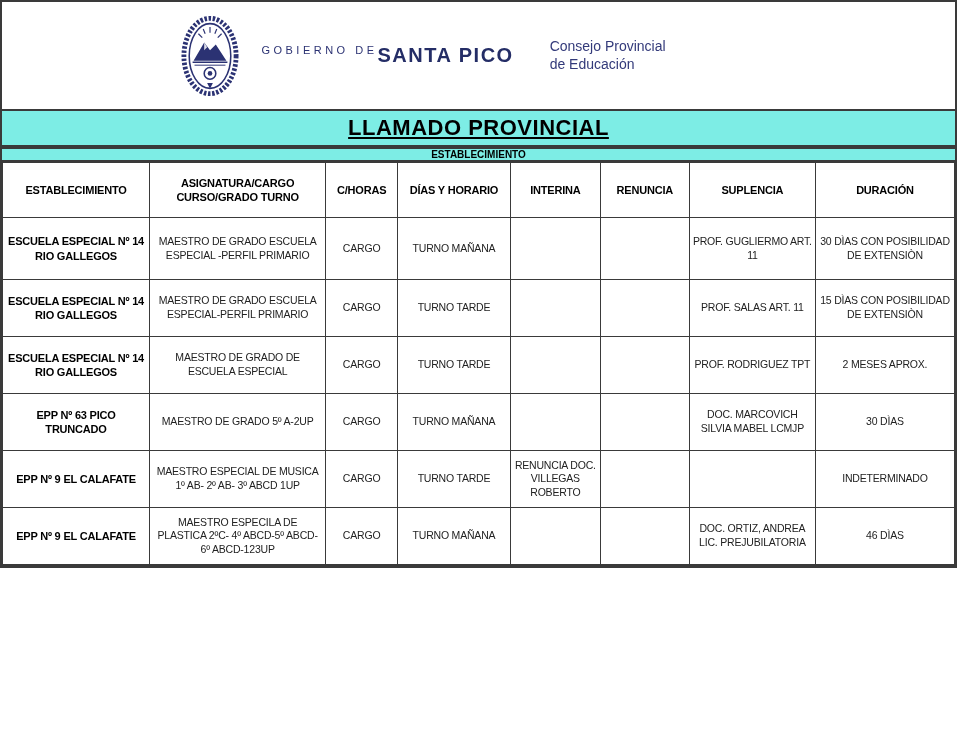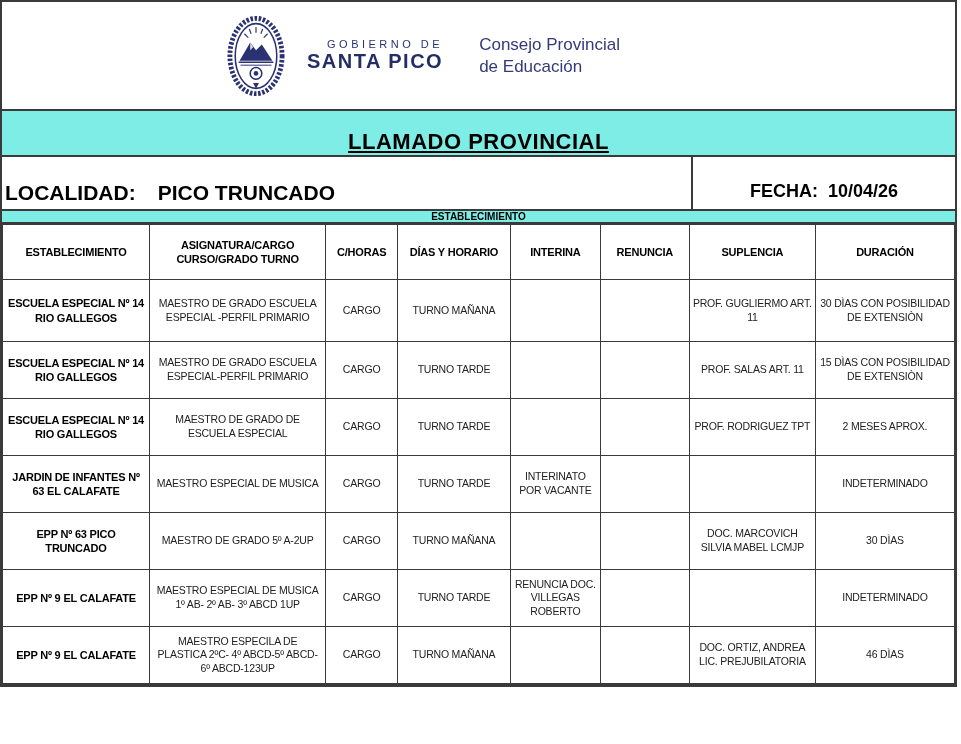--- a/index.html
+++ b/index.html
@@ -18,38 +18,38 @@
   
   .logo-area {
     height: 107px;
     display: flex;
     align-items: center;
     justify-content: center;
     gap: 22px;
     padding-right: 110px;
   }
   .crest { width: 58px; height: 82px; }
-  .gov-block { display: flex; flex-direction: column; line-height: 1.15; align-items: flex-end; }
+  .gov-block { display: flex; flex-direction: row; line-height: 1.15; }
   .gov-line1 {
     font-size: 11px; letter-spacing: 3.5px; color: #2b3273; font-weight: 500;
   }
   .gov-line2 {
     font-size: 20px; font-weight: bold; letter-spacing: 1.5px; color: #242d66;
   }
   .council-block {
     display: flex; flex-direction: column; line-height: 1.25;
-    font-size: 17px; color: #333a7a; margin-left: 14px;
+    font-size: 14px; color: #333a7a; margin-left: 14px;
   }
   
   .banner {
-    height: 48px;
+    height: 38px;
     background: var(--cyan);
     border-top: 2px solid #3a3a3a;
     border-bottom: 2px solid #3a3a3a;
-    display: flex; align-items: flex-end; justify-content: center;
+    display: flex; align-items: center; justify-content: center;
   }
   .banner-title {
     font-size: 22px; font-weight: bold; text-decoration: underline;
     color: #000; letter-spacing: 0.5px;
   }
   
   .loc-row { height: 52px; display: flex; }
   .loc-left {
     width: 72.5%;
     border-right: 2px solid #3a3a3a;
@@ -124,30 +124,20 @@
     <div class="council-block">
       <span>Consejo Provincial</span>
       <span>de Educación</span>
     </div>
   </div>
 
   <div class="banner">
     <span class="banner-title">LLAMADO PROVINCIAL</span>
   </div>
 
-  <div class="loc-row">
-    <div class="loc-left">
-      <span class="loc-label">LOCALIDAD:</span>
-      <span class="loc-value">PICO TRUNCADO</span>
-    </div>
-    <div class="loc-right">
-      <span class="fecha-label">FECHA:</span>
-      <span class="fecha-value">10/04/26</span>
-    </div>
-  </div>
 
   <div class="section-band">
     <span>ESTABLECIMIENTO</span>
   </div>
 
   <table class="vacancies">
     <colgroup>
       <col style="width:15.45%">
         <col style="width:18.5%">
         <col style="width:7.55%">
@@ -194,30 +184,20 @@
         <td class="estab">ESCUELA ESPECIAL Nº 14 RIO GALLEGOS</td>
         <td>MAESTRO DE GRADO DE ESCUELA ESPECIAL</td>
         <td>CARGO</td>
         <td>TURNO TARDE</td>
         <td></td>
         <td></td>
         <td>PROF. RODRIGUEZ TPT</td>
         <td>2 MESES APROX.</td>
       </tr>
       <tr>
-        <td class="estab">JARDIN DE INFANTES Nº 63  EL CALAFATE</td>
-        <td>MAESTRO ESPECIAL DE MUSICA</td>
-        <td>CARGO</td>
-        <td>TURNO TARDE</td>
-        <td>INTERINATO POR VACANTE</td>
-        <td></td>
-        <td></td>
-        <td>INDETERMINADO</td>
-      </tr>
-      <tr>
         <td class="estab">EPP Nº 63 PICO TRUNCADO</td>
         <td>MAESTRO DE GRADO 5º A-2UP</td>
         <td>CARGO</td>
         <td>TURNO MAÑANA</td>
         <td></td>
         <td></td>
         <td>DOC. MARCOVICH SILVIA MABEL LCMJP</td>
         <td>30 DÌAS</td>
       </tr>
       <tr>

